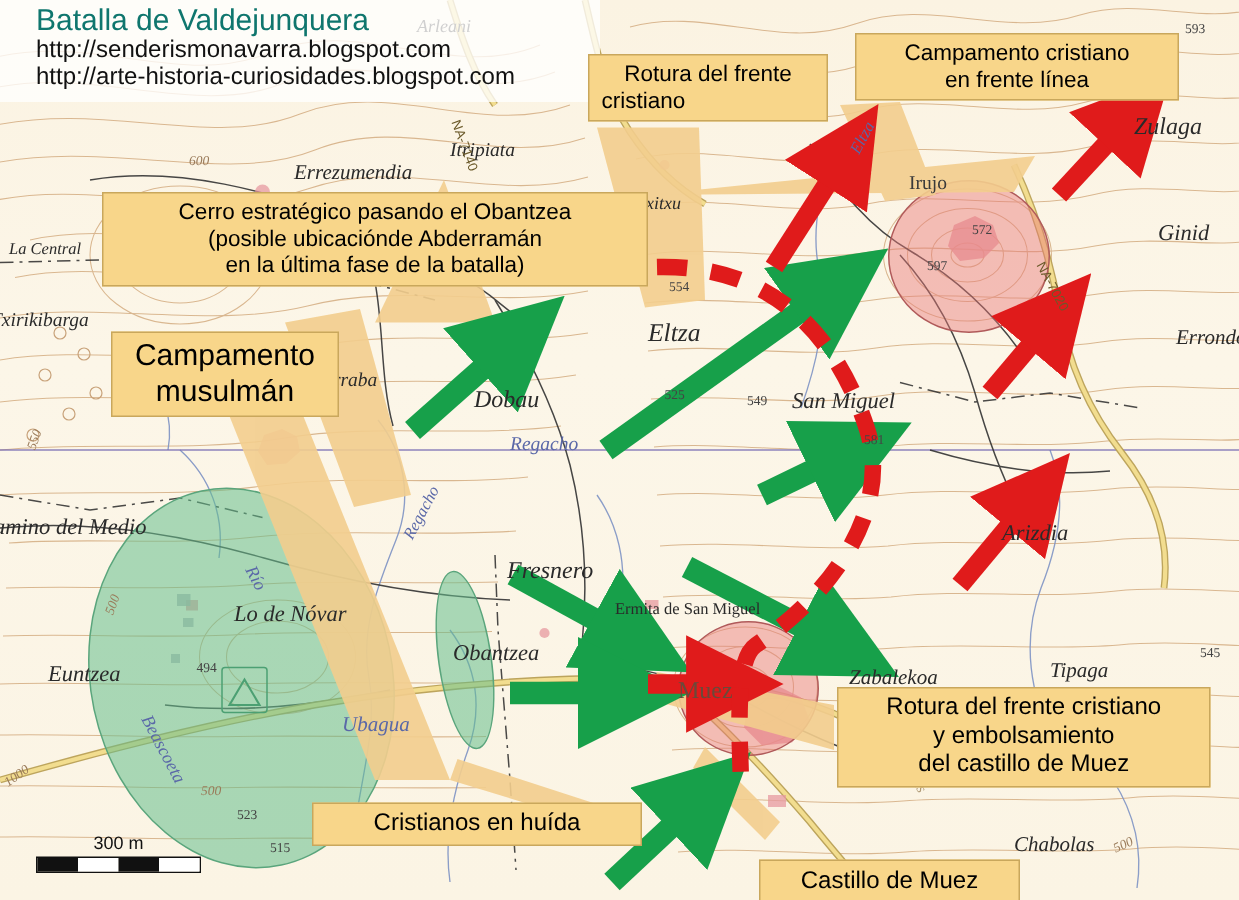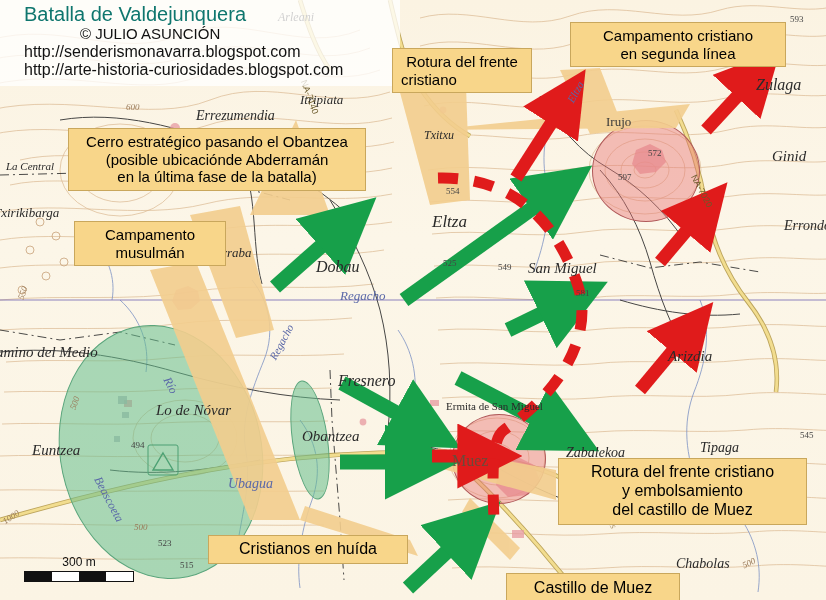--- a/index.html
+++ b/index.html
@@ -278,21 +278,21 @@
     <div class="topo" style="left:668px;top:348px;font-size:15px;">Arizdia</div>
     <div class="topo" style="left:-14px;top:344px;font-size:15px;">Camino del Medio</div>
     <div class="topo" style="left:32px;top:442px;font-size:15px;">Euntzea</div>
     <div class="topo" style="left:156px;top:402px;font-size:15px;">Lo de Nóvar</div>
     <div class="topo" style="left:162px;top:378px;font-size:12px;color:#5a68a8;transform:rotate(62deg);">Río</div>
     <div class="topo" style="left:84px;top:492px;font-size:12px;color:#5a68a8;transform:rotate(62deg);">Beascoeta</div>
     <div class="topo" style="left:228px;top:476px;font-size:14px;color:#5a68a8;">Ubagua</div>
     <div class="topo" style="left:262px;top:336px;font-size:11px;color:#5a68a8;transform:rotate(-62deg);">Regacho</div>
     <div class="topo" style="left:302px;top:428px;font-size:15px;">Obantzea</div>
     <div class="topo" style="left:338px;top:372px;font-size:16px;">Fresnero</div>
-    <div class="topo" style="left:410px;top:400px;font-size:11px;font-style:normal;margin-left:36px;">Ermita de San Miguel</div>
+    <div class="topo" style="left:410px;top:400px;font-size:11px;font-style:normal;">Ermita de San Miguel</div>
     <div class="topo" style="left:566px;top:412px;font-size:14px;margin-top:33px;">Zabalekoa</div>
     <div class="topo" style="left:700px;top:440px;font-size:14px;">Tipaga</div>
     <div class="topo" style="left:676px;top:556px;font-size:14px;">Chabolas</div>
     <div class="topo" style="left:596px;top:512px;font-size:12px;color:#b09a76;">La Fuente</div>
     <div class="topo" style="left:574px;top:498px;font-size:10px;color:#b09a76;transform:rotate(62deg);">Las Chabolas</div>
 
     <div class="village" style="left:606px;top:114px;">Irujo</div>
     <div class="village" style="left:452px;top:452px;font-size:16px;color:#6a4a3a;">Muez</div>
 
     <div class="spot" style="left:790px;top:14px;">593</div>
@@ -315,53 +315,52 @@
     <div class="contour-num" style="left:742px;top:558px;transform:rotate(-25deg);">500</div>
     <div class="contour-num" style="left:790px;top:506px;transform:rotate(-25deg);">500</div>
     <div class="contour-num" style="left:2px;top:512px;transform:rotate(-35deg);">1000</div>
 
     <div class="roadlbl" style="left:684px;top:186px;transform:rotate(62deg);">NA-7020</div>
     <div class="roadlbl" style="left:292px;top:92px;transform:rotate(70deg);">NA-7140</div>
   </div>
 
   <div class="titleblock">
     <div class="t-main">Batalla de Valdejunquera</div>
-    <div class="t-credit">© JULIO ASUNCIÓN</div>
     <div class="t-url">http://senderismonavarra.blogspot.com</div>
     <div class="t-url">http://arte-historia-curiosidades.blogspot.com</div>
   </div>
 
-  <div class="callout" style="left:392px;top:48px;width:140px;font-size:15px;">
+  <div class="callout" style="left:392px;top:36px;width:160px;font-size:15px;">
     <span>Rotura del frente</span>
     <span style="text-align:left;">cristiano</span>
   </div>
 
   <div class="callout" style="left:570px;top:22px;width:216px;font-size:15px;">
     <span>Campamento cristiano</span>
-    <span>en segunda línea</span>
-  </div>
-
-  <div class="callout" style="left:68px;top:128px;width:298px;font-size:15px;">
+    <span>en frente línea</span>
+  </div>
+
+  <div class="callout" style="left:68px;top:128px;width:364px;font-size:15px;">
     <span>Cerro estratégico pasando el Obantzea</span>
     <span>(posible ubicaciónde Abderramán</span>
     <span>en la última fase de la batalla)</span>
   </div>
 
-  <div class="callout" style="left:74px;top:221px;width:152px;font-size:15px;">
+  <div class="callout" style="left:74px;top:221px;width:152px;font-size:20px;">
     <span>Campamento</span>
     <span>musulmán</span>
   </div>
 
   <div class="callout" style="left:558px;top:458px;width:249px;font-size:16px;">
     <span>Rotura del frente cristiano</span>
     <span>y embolsamiento</span>
     <span>del castillo de Muez</span>
   </div>
 
-  <div class="callout" style="left:208px;top:535px;width:200px;font-size:16px;">
+  <div class="callout" style="left:208px;top:535px;width:220px;font-size:16px;">
     <span>Cristianos en huída</span>
   </div>
 
   <div class="callout" style="left:506px;top:553px;width:174px;font-size:16px;padding-top:5px;margin-top:20px;">
     <span>Castillo de Muez</span>
   </div>
 
   <div class="scalewrap">
     <div class="scale-label">300 m</div>
     <div class="scale-bar">

